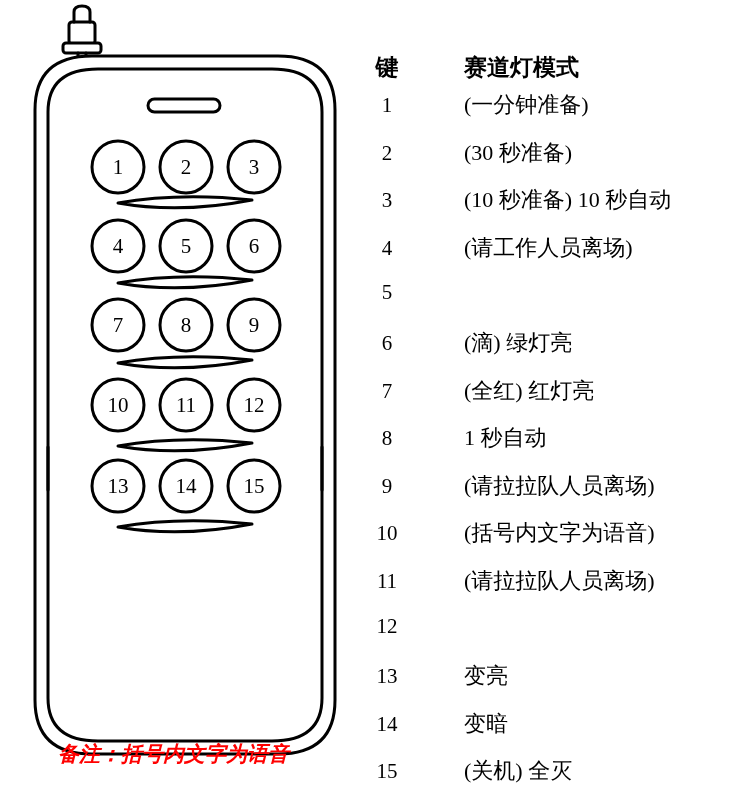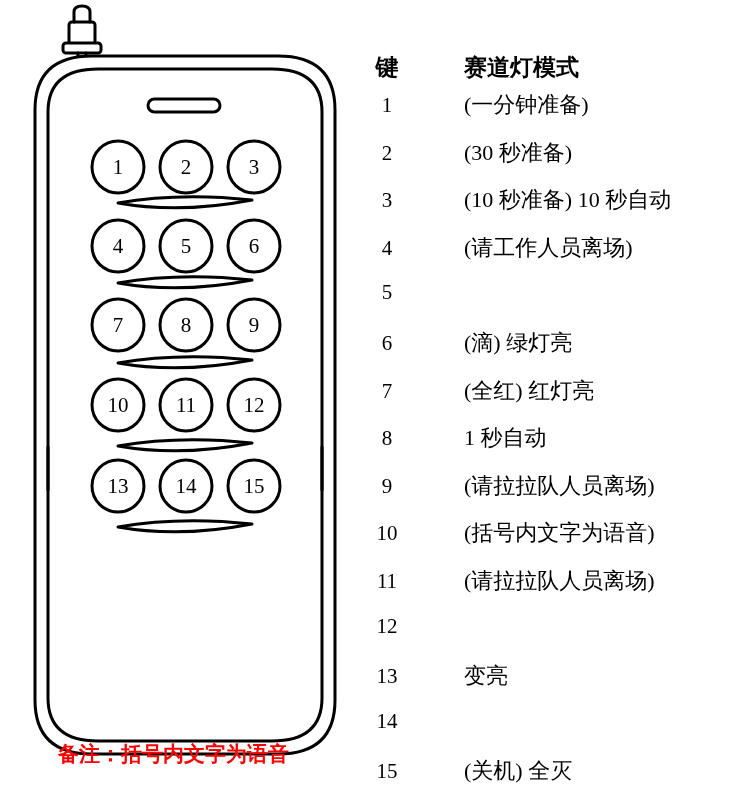--- a/index.html
+++ b/index.html
@@ -218,21 +218,22 @@
   </div>
   <div class="legend-row">
     <div class="col-key">12</div>
   </div>
   <div class="legend-row">
     <div class="col-key">13</div>
     <div class="col-mode">变亮</div>
   </div>
   <div class="legend-row">
     <div class="col-key">14</div>
+    <div class="col-mode">变暗</div>
   </div>
   <div class="legend-row">
     <div class="col-key">15</div>
     <div class="col-mode">(关机) 全灭</div>
   </div>
 
 </div>
 
-<div id="note" style="color: rgb(255, 0, 0);">备注：括号内文字为语音</div>
+<div id="note" style="color: rgb(255, 0, 0); font-style: italic;">备注：括号内文字为语音</div>
 
 </body></html>

